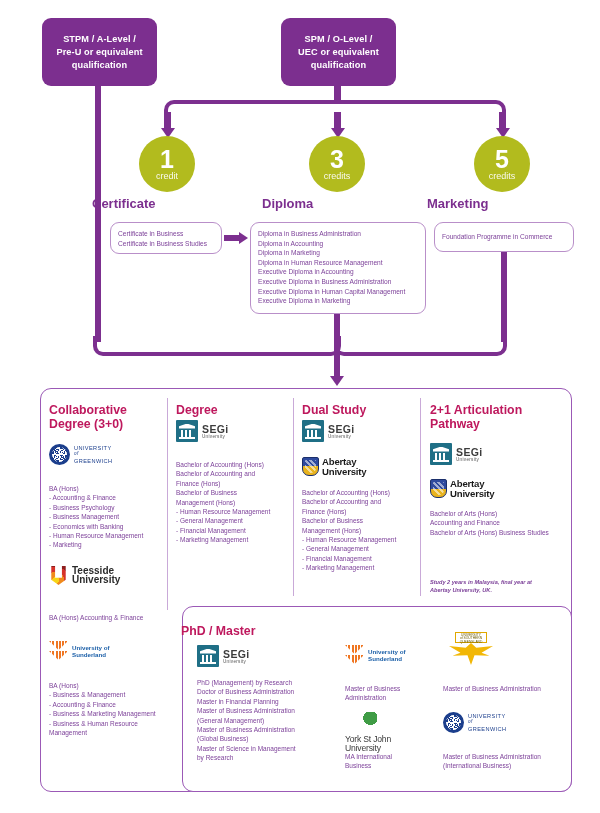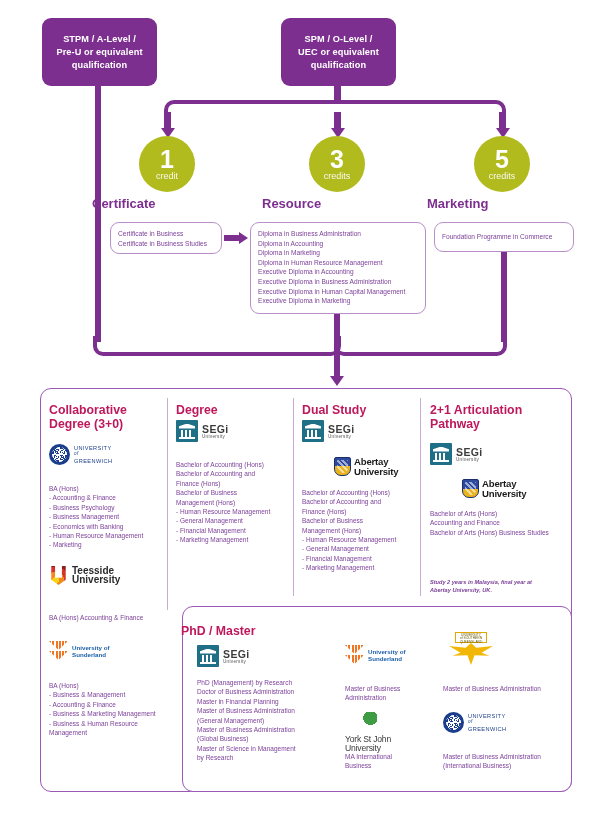--- a/index.html
+++ b/index.html
@@ -48,21 +48,21 @@
      background:#fff;clip-path:polygon(50% 0,100% 55%,100% 100%,0 100%,0 55%);}
   .segi-mark .cols{position:absolute;left:4.5px;top:9.5px;width:13px;height:8px;
      background:repeating-linear-gradient(to right,#fff 0 2px,transparent 2px 4.2px);}
   .segi-mark .base{position:absolute;left:3px;bottom:3px;width:16px;height:1.6px;background:#fff;}
   .segi-txt .n{font-size:10.5px;font-weight:bold;color:#3c3c3c;letter-spacing:.4px;line-height:10px;}
   .segi-txt .u{font-size:4.6px;color:#555;letter-spacing:.3px;}
 
   .green-mark{width:20px;height:20px;position:relative;}
   .green-txt{font-size:8.6px;color:#3a3a3a;line-height:9px;letter-spacing:-.2px;flex-direction:column;}
 
-  .abertay{display:flex;align-items:center;gap:3px;margin-left:32px;}
+  .abertay{display:flex;align-items:center;gap:3px;}
   .shield{width:15px;height:17px;background:linear-gradient(#2e4a9e 0 50%,#e8b31e 50% 100%);
     border:1px solid #1b2f6b;border-radius:2px 2px 7px 7px;position:relative;overflow:hidden;}
   .shield::after{content:"";position:absolute;inset:2px;border-radius:1px 1px 5px 5px;
     background:repeating-linear-gradient(45deg,rgba(255,255,255,.55) 0 2px,transparent 2px 4px);}
   .abertay-txt{font-size:9.6px;font-weight:bold;color:#1a1a1a;line-height:9.4px;letter-spacing:-.2px;}
 
   .greenwich{display:flex;align-items:center;gap:4px;}
   .gw-seal{width:21px;height:21px;border-radius:50%;background:#1b3e8c;position:relative;}
   .gw-seal::after{content:"";position:absolute;inset:3px;border-radius:50%;
     background:repeating-conic-gradient(#fff 0 5deg,#1b3e8c 5deg 10deg);}
@@ -123,21 +123,21 @@
 <div class="abs credit" style="left:139px;top:136px;">
   <span class="num">1</span>
   <span class="lbl">credit</span>
 </div>
 <div class="abs stage-title" style="left:92px;top:196px;">Certificate</div>
 
 <div class="abs credit" style="left:309px;top:136px;">
   <span class="num">3</span>
   <span class="lbl">credits</span>
 </div>
-<div class="abs stage-title" style="left:262px;top:196px;">Resource</div>
+<div class="abs stage-title" style="left:262px;top:196px;">Diploma</div>
 
 <div class="abs credit" style="left:474px;top:136px;">
   <span class="num">5</span>
   <span class="lbl">credits</span>
 </div>
 <div class="abs stage-title" style="left:427px;top:196px;">Marketing</div>
 
 <div class="abs pbox" style="left:110px;top:222px;width:112px;height:32px;">
   <div>Certificate in Business</div>
   <div>Certificate in Business Studies</div>

